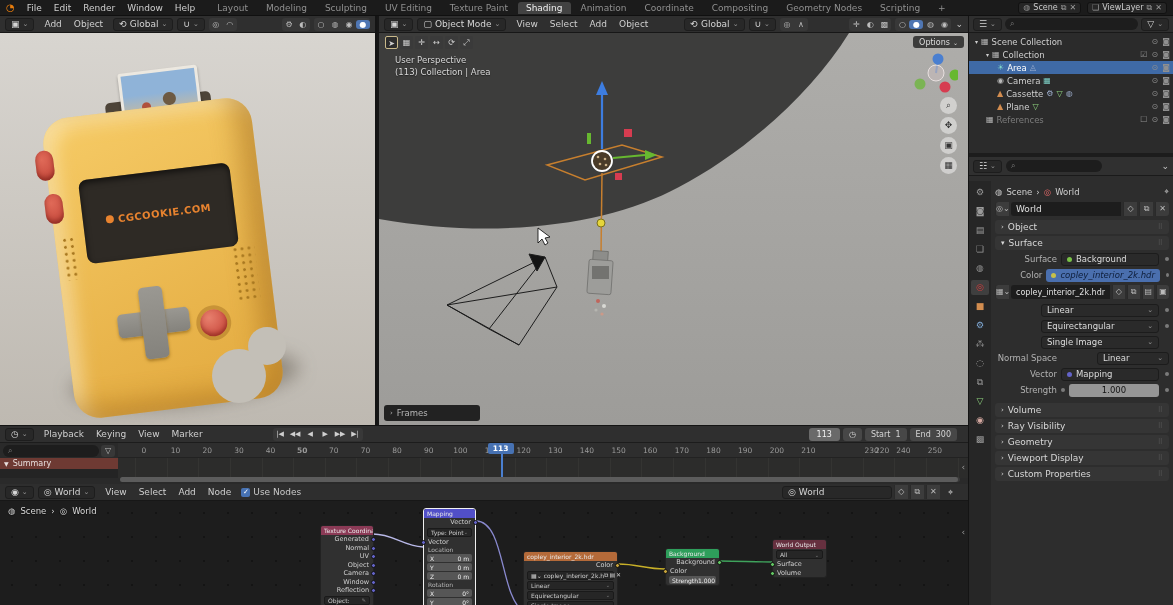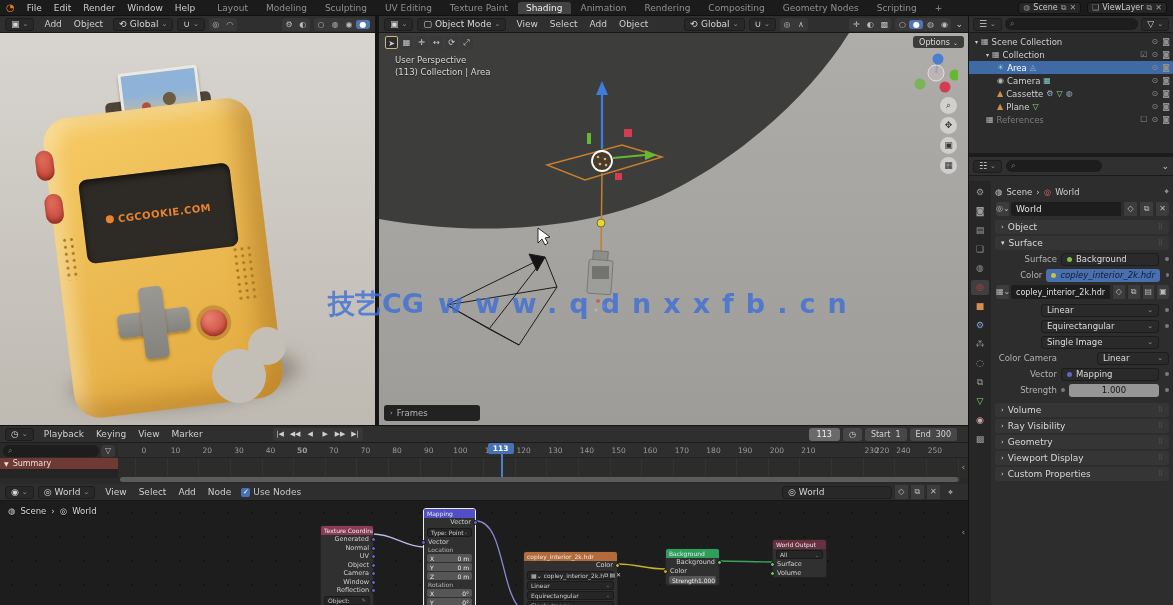--- a/index.html
+++ b/index.html
@@ -193,21 +193,21 @@
         <span class="menu">Help</span>
       </span>
     <span style="display:flex;gap:2px;margin-left:6px;">
         <span class="wtab">Layout</span>
         <span class="wtab">Modeling</span>
         <span class="wtab">Sculpting</span>
         <span class="wtab">UV Editing</span>
         <span class="wtab">Texture Paint</span>
         <span class="wtab active">Shading</span>
         <span class="wtab">Animation</span>
-        <span class="wtab">Rendering</span>
+        <span class="wtab">Coordinate</span>
         <span class="wtab">Compositing</span>
         <span class="wtab">Geometry Nodes</span>
         <span class="wtab">Scripting</span>
       </span>
     <span class="wtab">+</span>
     <span class="tb-right">
       <span class="dbfield">
         <span class="ic">◍</span>
         <span>Scene</span>
         <span class="ic">⧉</span>
@@ -807,21 +807,21 @@
             </span>
             <span class="adot"></span>
         </div>
         <div class="prow" style="padding-left:46px;padding-right:10px">
           <span class="fld dd">
             <span>Single Image</span>
               <span class="caret">⌄</span>
             </span>
         </div>
         <div class="prow">
-          <span class="lbl">Color Camera</span>
+          <span class="lbl">Normal Space</span>
           <span style="flex:1"></span>
           <span class="fld dd" style="flex:0 0 72px">
             <span>Linear</span>
               <span class="caret">⌄</span>
             </span>
         </div>
         <div class="prow">
           <span class="lbl">Vector</span>
           <span class="fld dd">
             <span class="dot" style="background:#6363c7"></span>
@@ -861,16 +861,13 @@
             <div class="panelrow">
               <span style="font-size:7px">›</span>
               <span>Custom Properties</span>
               <span class="grip">⠿</span>
             </div>
           </div>
       </div>
     </div>
   </div>
 
-  <div class="watermark" style="color: rgb(63, 111, 214);">
-    <span>技艺CG</span><span class="lat">www.qdnxxfb.cn</span>
-  </div>
 </div>
 
 </body></html>

